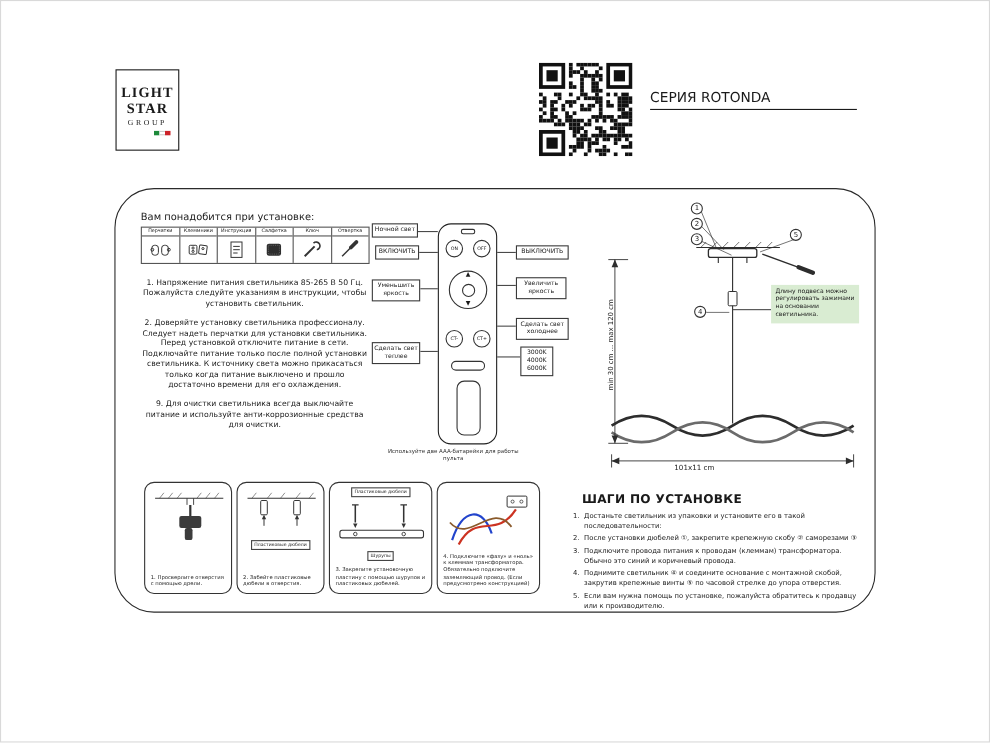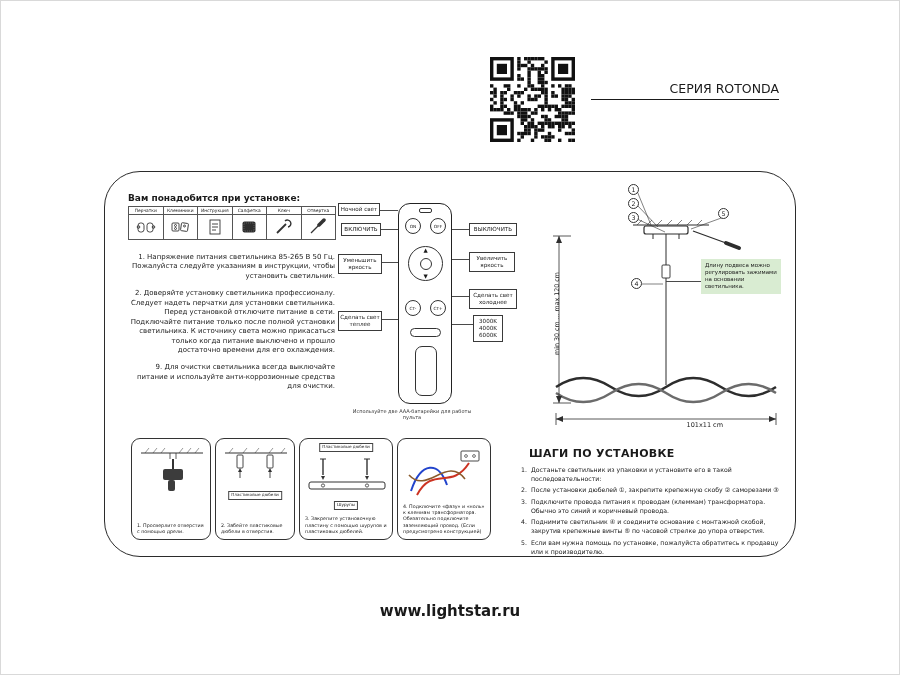--- a/index.html
+++ b/index.html
@@ -8,68 +8,78 @@
 .page{position:relative;width:900px;height:675px;background:#fff;border:1px solid #d9d9d9;overflow:hidden}
 .abs{position:absolute}
 
 .logo{left:104px;top:62px;width:58px;height:74px;border:1.5px solid #1a1a1a;display:flex;flex-direction:column;align-items:center;justify-content:center}
 .logo .l1{font-family:"Liberation Serif",serif;font-weight:bold;font-size:13px;letter-spacing:1px;line-height:1.15}
 .logo .l3{font-family:"Liberation Serif",serif;font-size:7px;letter-spacing:2.4px;margin-top:2px}
 .flag{display:flex;width:15px;height:4px;margin-top:3px;align-self:flex-end;margin-right:7px}
 .flag span{flex:1}
 .title{left:176px;top:71px;width:310px;font-size:16.5px;font-weight:bold;line-height:1.5;letter-spacing:0.2px}
 .qr{left:489px;top:56px;width:85px;height:85px}
-.series{left:590px;top:80px;width:188px;text-align:right;font-size:12.5px}
+.series{left:590px;top:80px;width:188px;text-align:left;font-size:12.5px}
 .series-line{left:590px;top:98px;width:188px;height:1.2px;background:#1a1a1a}
 .article{left:590px;top:104px;width:188px;text-align:center;font-size:14.5px;font-weight:bold}
 
 .panel{left:103px;top:170px;width:692px;height:386px;border:1.4px solid #2b2b2b;border-radius:36px}
-.need-heading{left:127px;top:192px;width:212px;font-size:9px;font-weight:bold}
+.need-heading{left:127px;top:192px;width:212px;font-size:9px;font-weight:normal}
 .tools{left:127px;top:205px;width:208px;display:flex;border:0.8px solid #555;background:#fff}
 .tool{flex:1;border-right:0.8px solid #555;display:flex;flex-direction:column;min-width:0}
 .tool:last-child{border-right:none}
 .tname{font-size:4.4px;text-align:center;padding:1px 0;border-bottom:0.8px solid #555;min-height:8px;display:flex;align-items:center;justify-content:center;white-space:nowrap;overflow:hidden}
 .ticon{height:24px;display:flex;align-items:center;justify-content:center}
 .notes{left:127px;top:252px;width:207px}
-.note{font-size:7px;line-height:1.35;margin-bottom:8px;text-align:right}
+.note{font-size:7px;line-height:1.35;margin-bottom:8px;text-align:center}
 
 .remote{left:397px;top:202px;width:54px;height:201px;border:1.6px solid #222;border-radius:12px;background:#fff;z-index:1}
 .ir{position:absolute;left:20px;top:4px;width:13px;height:5px;border:0.9px solid #333;border-radius:2px}
 .rbtn{position:absolute;border:0.9px solid #333;border-radius:50%;display:flex;align-items:center;justify-content:center;font-size:4.3px}
 .dial{position:absolute;left:9px;top:42px;width:35px;height:35px;border:0.9px solid #333;border-radius:50%}
 .dial .up{position:absolute;top:1px;left:0;right:0;text-align:center;font-size:5.5px;line-height:1}
 .dial .down{position:absolute;bottom:1px;left:0;right:0;text-align:center;font-size:5.5px;line-height:1}
 .dial .center{position:absolute;left:11px;top:11px;width:12px;height:12px;border:0.9px solid #333;border-radius:50%}
 .pill{position:absolute;left:11px;top:124px;width:31px;height:9px;border:0.9px solid #333;border-radius:5px}
 .batt{position:absolute;left:16px;top:142px;width:22px;height:50px;border:0.9px solid #333;border-radius:7px}
 .callout{border:0.8px solid #3a3a3a;background:#fff;font-size:5.6px;line-height:1.25;text-align:center;padding:2px 1px;z-index:2}
 .hline{background:#4a4a4a;height:1px;z-index:0}
 .battery-note{left:346px;top:407px;width:130px;font-size:5px;text-align:center;color:#333}
 
 .lampsvg{left:540px;top:178px}
 .dim-v{left:500px;top:309px;width:110px;text-align:center;font-size:6.3px;transform:rotate(-90deg)}
-.dim-h{left:612px;top:420px;width:110px;text-align:right;font-size:6.5px}
+.dim-h{left:612px;top:420px;width:110px;text-align:left;font-size:6.5px}
 .greenbox{left:700px;top:258px;width:80px;background:#d9ecd2;font-size:5.5px;line-height:1.3;padding:3px 4px;text-align:left;z-index:2}
 .marker{width:11px;height:11px;border:0.9px solid #333;border-radius:50%;background:#fff;display:flex;align-items:center;justify-content:center;font-size:6.3px;z-index:2}
 
 .sbox{top:437px;height:102px;border:1px solid #333;border-radius:9px;background:#fff}
 .cap{position:absolute;left:5px;right:4px;bottom:4px;font-size:4.8px;line-height:1.3}
 .slabel{position:absolute;border:0.7px solid #444;font-size:4.2px;padding:1px 2px;background:#fff;text-align:center;line-height:1.15;white-space:nowrap}
 
 .steps-heading{left:528px;top:446px;font-size:11px;font-weight:bold;letter-spacing:0.3px}
 .steps{left:520px;top:465px;width:262px}
 .step{display:flex;font-size:6.2px;line-height:1.45;margin-bottom:2.5px}
 .step .n{width:10px;flex:none}
 .footer{left:0;right:0;top:601px;text-align:center;font-size:15px;font-weight:bold}
 </style>
 </head>
 <body>
 
 <div class="page">
 
+  <div class="abs logo">
+    <div class="l1">LIGHT</div>
+    <div class="l1">STAR</div>
+    <div class="l3">GROUP</div>
+    <div class="flag">
+      <span style="background:#1d8a3a"></span>
+        <span style="background:#fff;border-top:0.5px solid #ccc;border-bottom:0.5px solid #ccc"></span>
+        <span style="background:#cc2229"></span>
+    </div>
+  </div>
 
 
   <div class="abs qr"><svg width="85" height="85" viewBox="0 0 85 85" fill="#111">
         <rect x="27.20" y="0.00" width="3.40" height="3.40"></rect>
         <rect x="34.00" y="0.00" width="3.40" height="3.40"></rect>
         <rect x="37.40" y="0.00" width="3.40" height="3.40"></rect>
         <rect x="40.80" y="0.00" width="3.40" height="3.40"></rect>
         <rect x="44.20" y="0.00" width="3.40" height="3.40"></rect>
         <rect x="47.60" y="0.00" width="3.40" height="3.40"></rect>
         <rect x="51.00" y="0.00" width="3.40" height="3.40"></rect>
@@ -572,15 +582,14 @@
     <div class="step">
       <span class="n">4.</span>
       <span>Поднимите светильник ④ и соедините основание с монтажной скобой, закрутив крепежные винты ⑤ по часовой стрелке до упора отверстия.</span>
     </div>
     <div class="step">
       <span class="n">5.</span>
       <span>Если вам нужна помощь по установке, пожалуйста обратитесь к продавцу или к производителю.</span>
     </div>
   </div>
 
-  <div class="abs footer">www.lightstar.ru</div>
 
 </div>
 
 </body></html>

